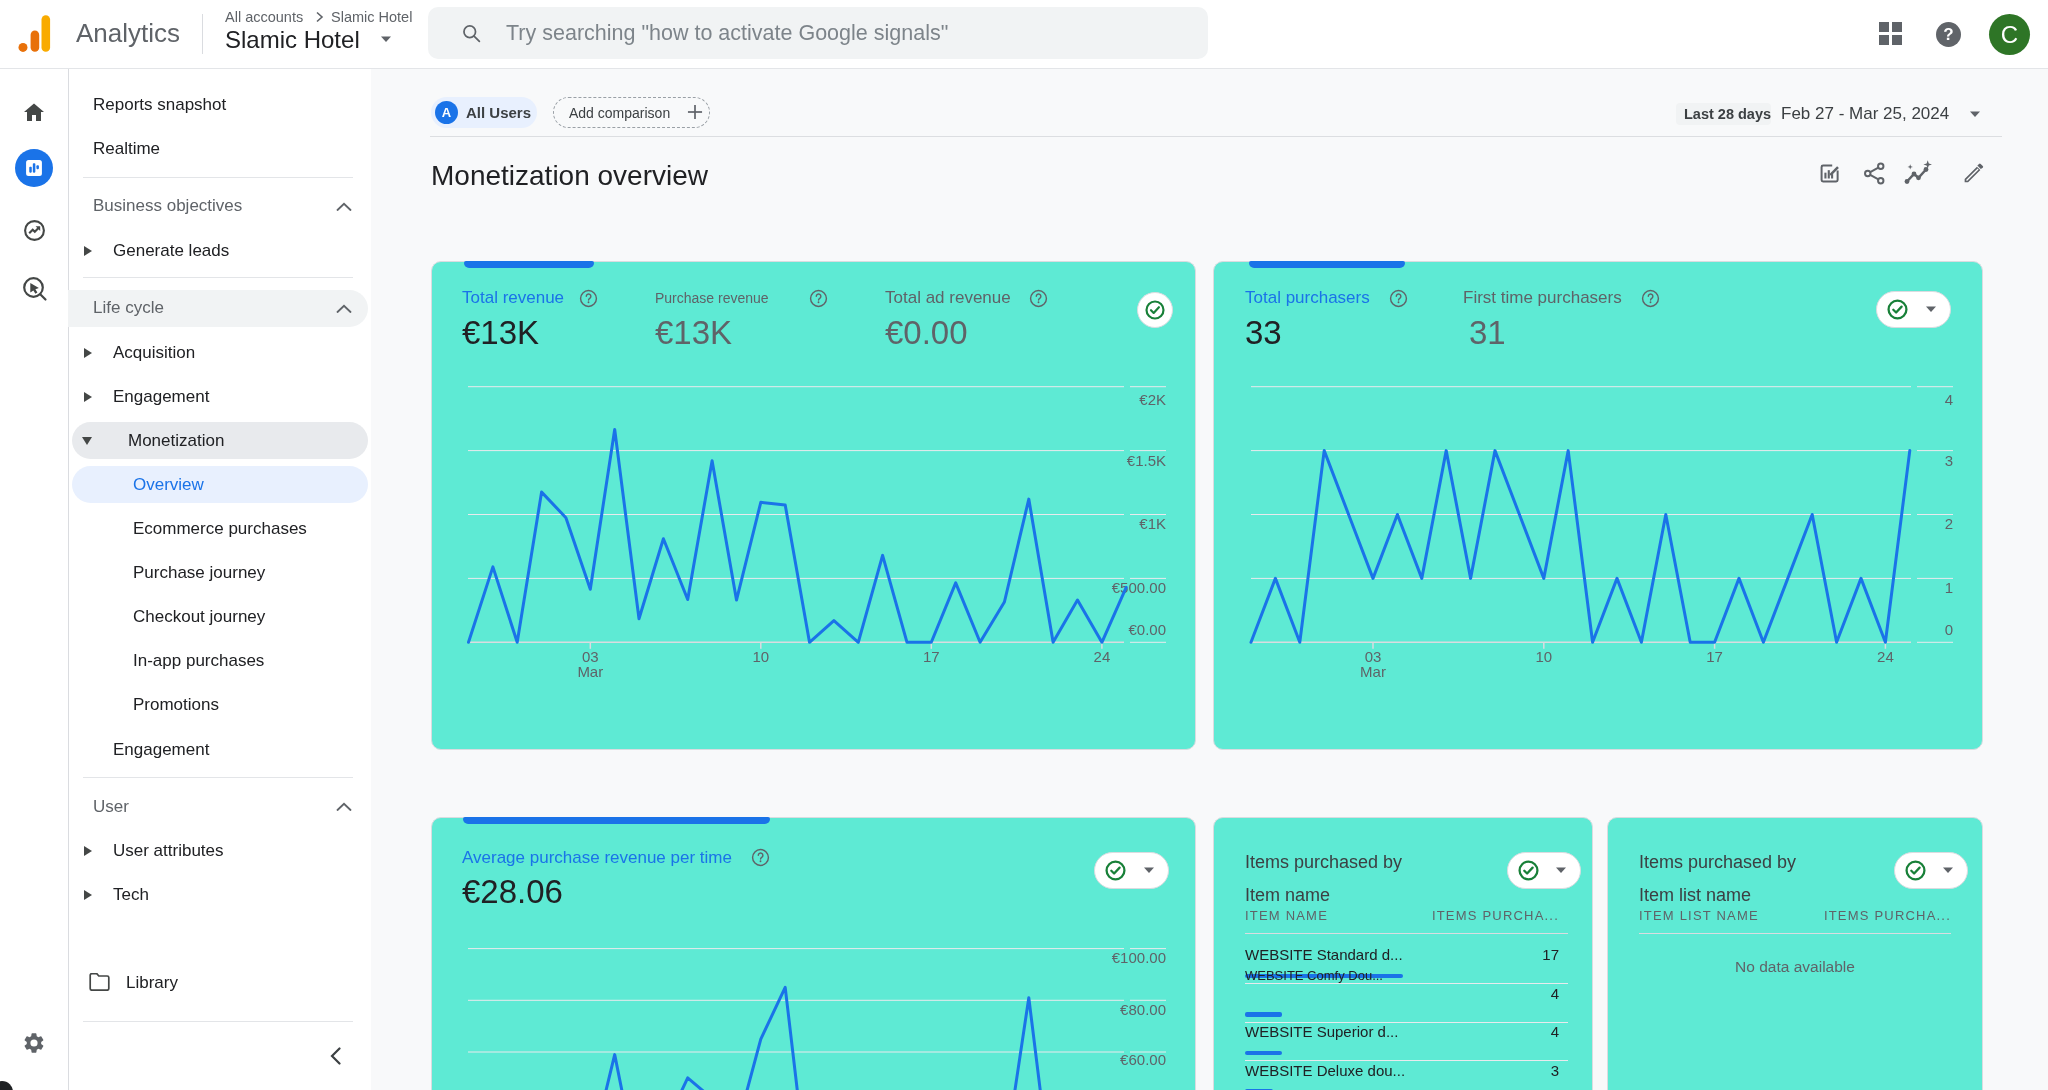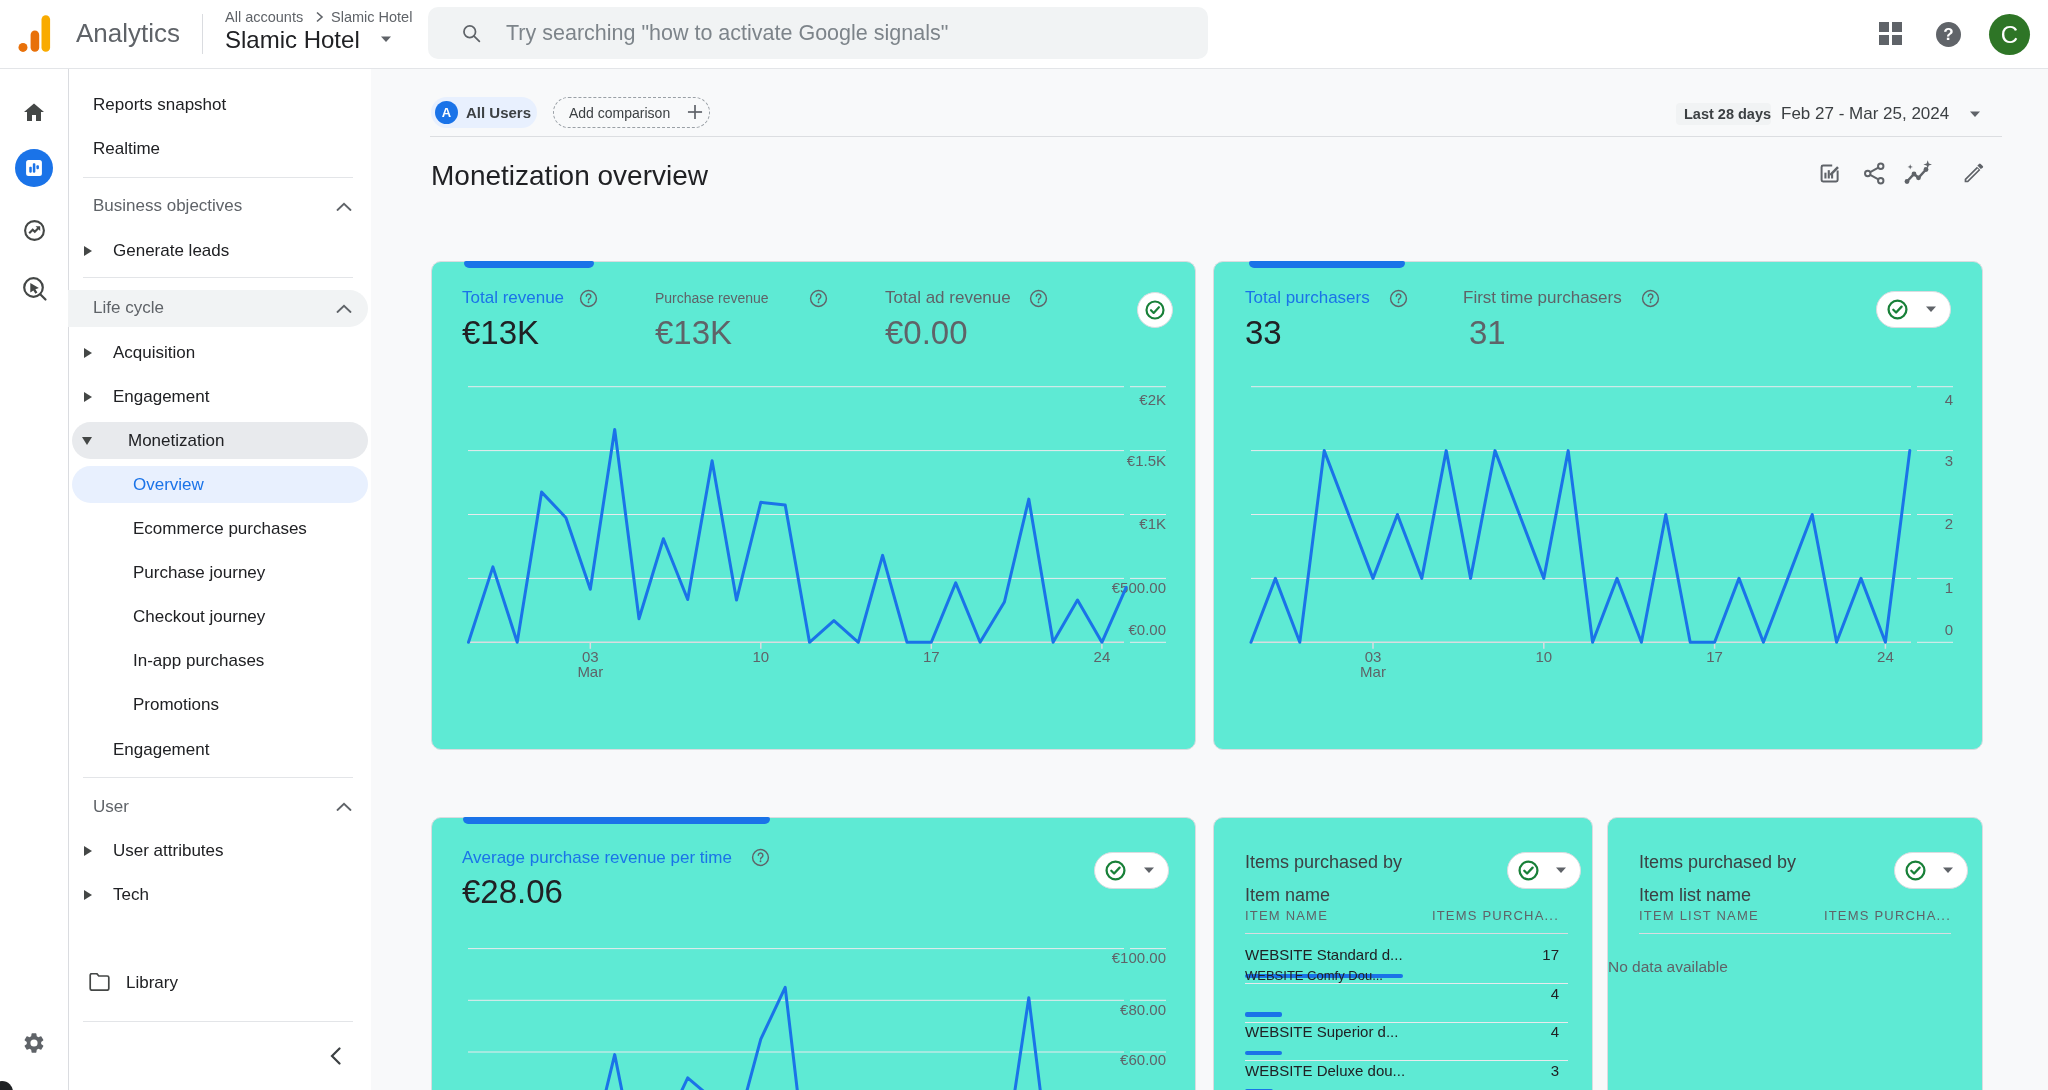--- a/index.html
+++ b/index.html
@@ -352,13 +352,13 @@
         <circle cx="12" cy="12" r="10.2" fill="none" stroke="#188038" stroke-width="2.6"></circle>
         <path d="M7.2 12.3l3.2 3.2 6.3-6.8" fill="none" stroke="#188038" stroke-width="2.6" stroke-linecap="round" stroke-linejoin="round"></path>
       </svg>
       <svg width="12" height="7" viewBox="0 0 12 7">
         <path d="M1 .5l5 5.4L11 .5z" fill="#5f6368"></path>
       </svg>
     </div>
     <div class="t" style="left:31px;top:91px;font-size:13px;line-height:13px;letter-spacing:1.2px;color:#5f6368">ITEM LIST NAME</div>
     <div class="t" style="right:31px;top:91px;font-size:13px;line-height:13px;letter-spacing:1.2px;color:#5f6368">ITEMS PURCHA...</div>
     <div class="abs" style="left:31px;top:115px;width:312px;height:1px;background:#dadce0"></div>
-    <div class="t" style="left:0;top:140px;width:374px;text-align:left;font-size:15.5px;color:#5f6368;position:absolute">No data available</div>
+    <div class="t" style="left:0;top:140px;width:374px;text-align:center;font-size:15.5px;color:#5f6368;position:absolute">No data available</div>
   </div>
 </body></html>

